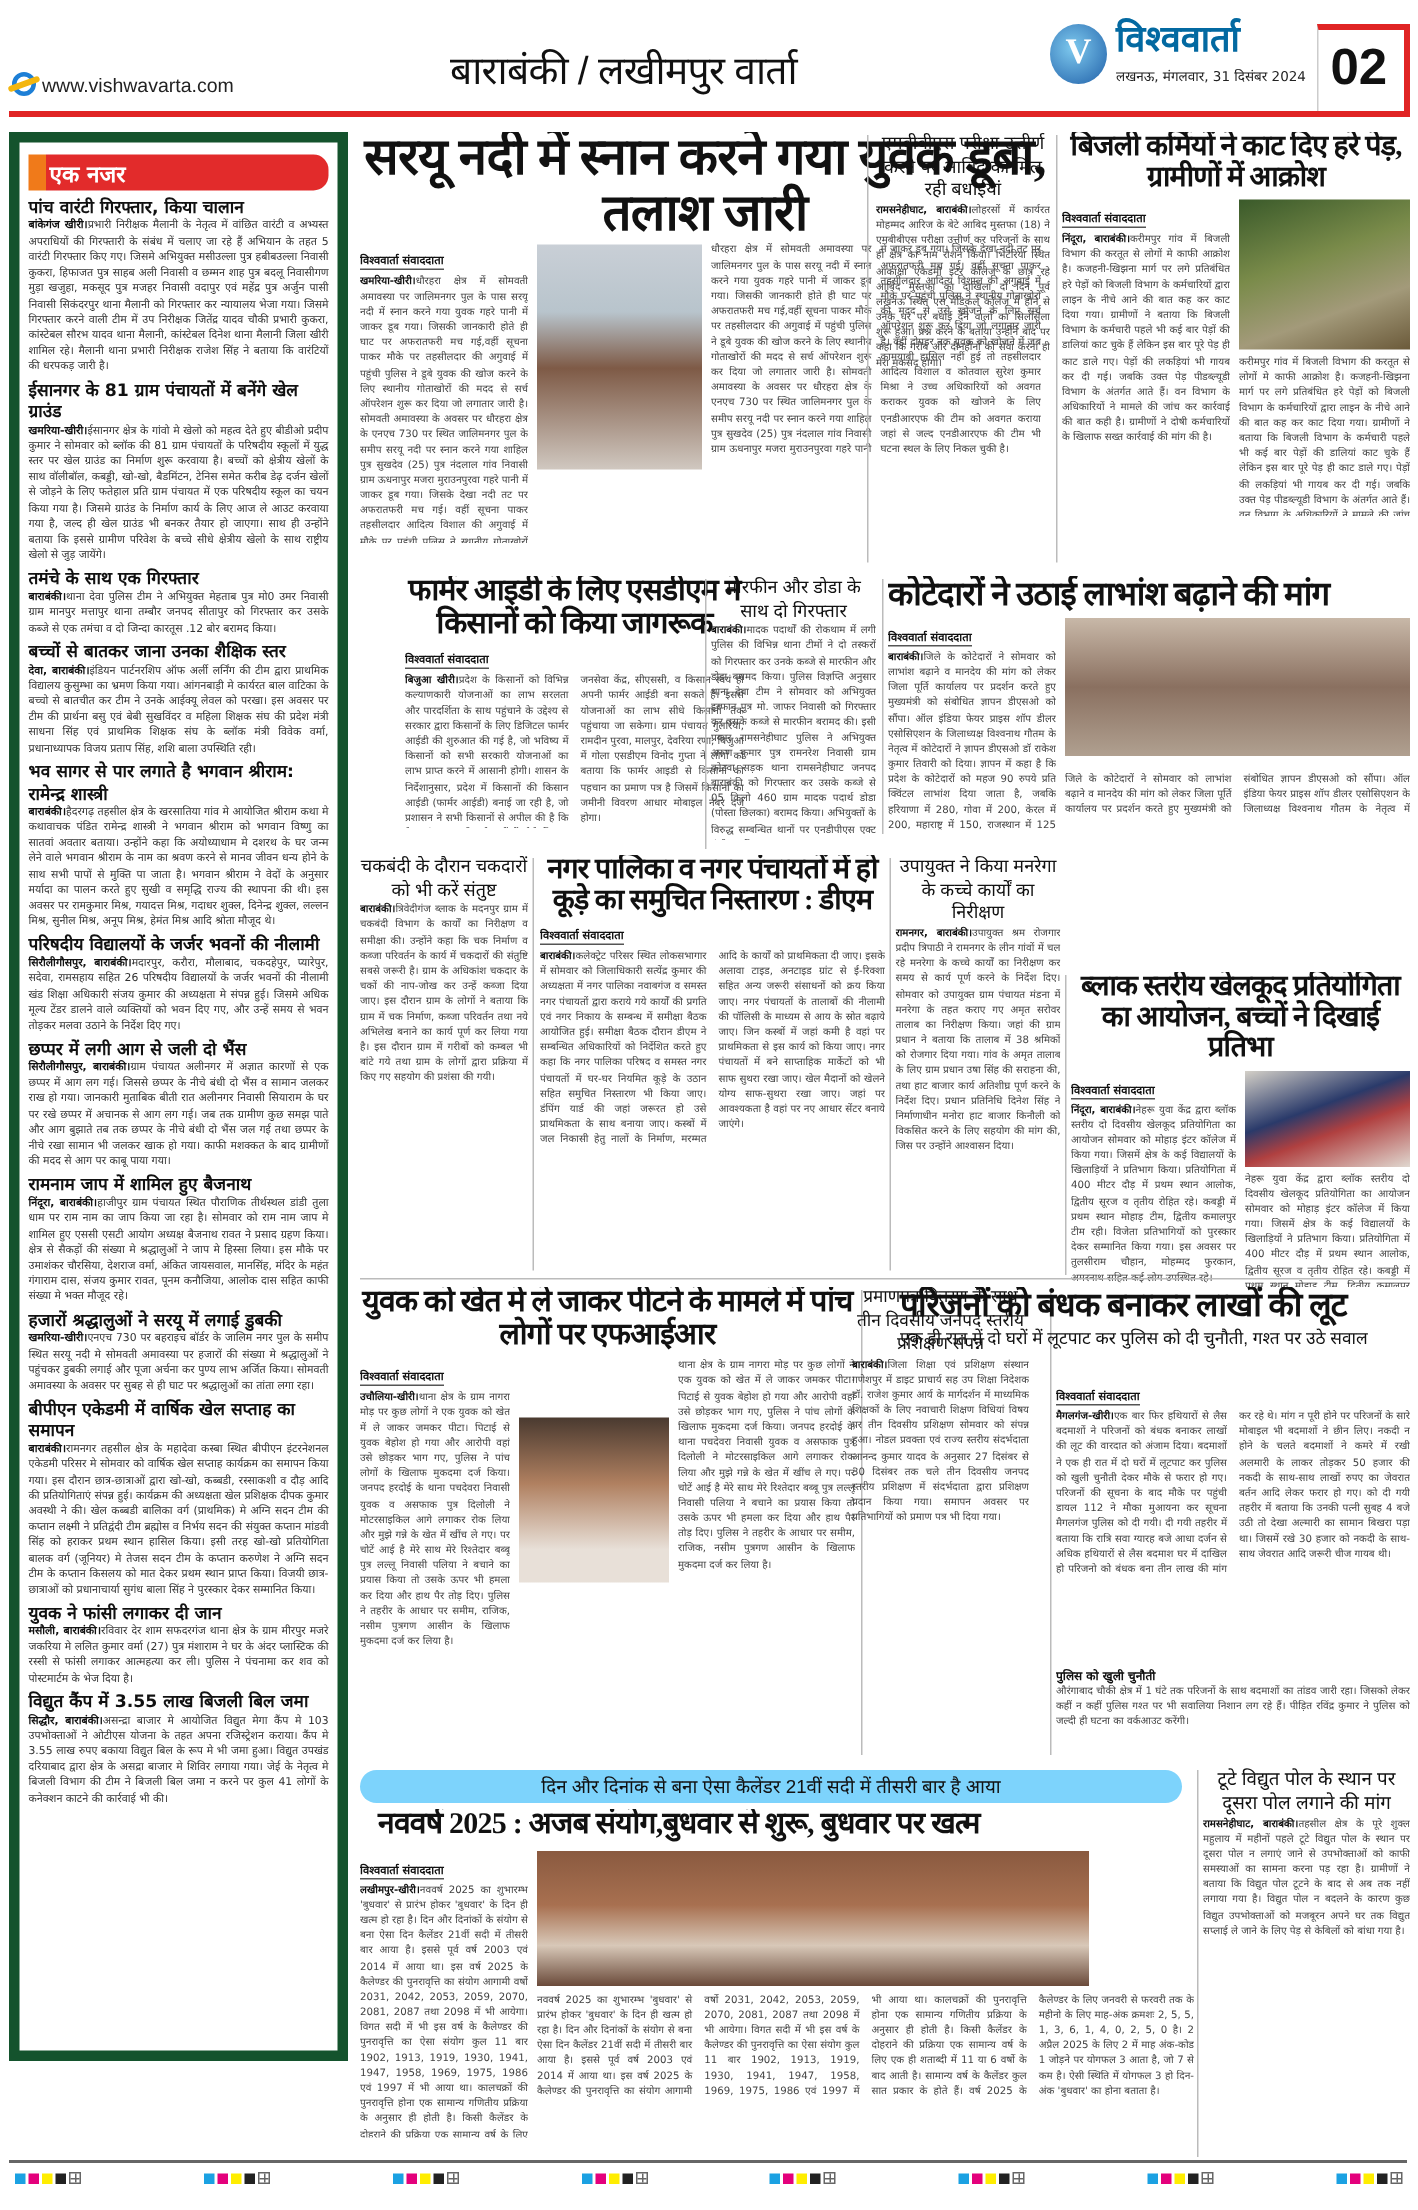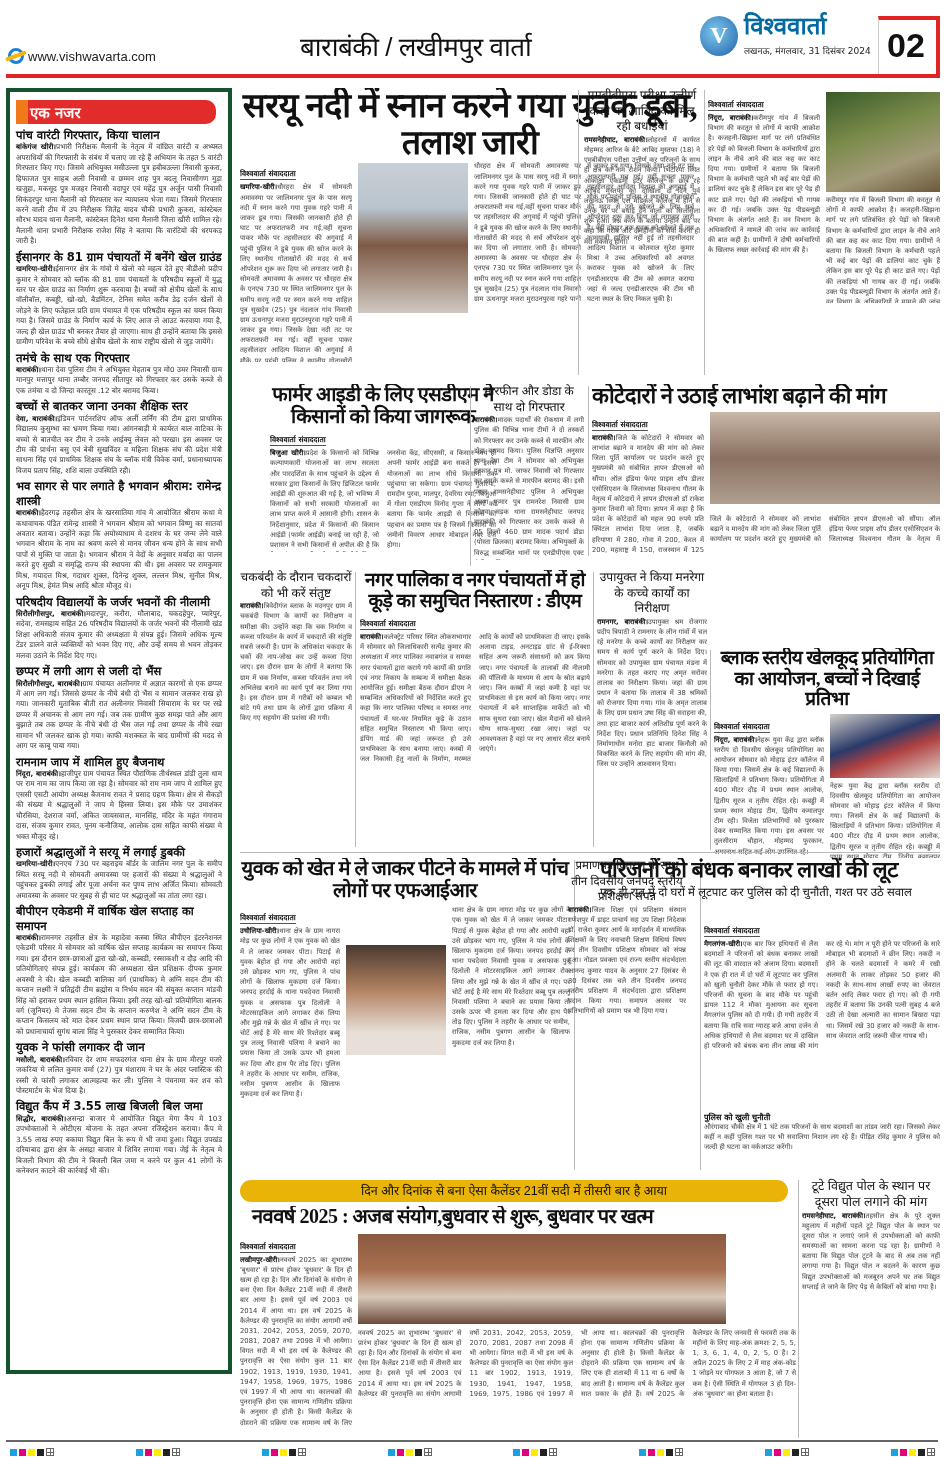--- a/index.html
+++ b/index.html
@@ -10,21 +10,21 @@
   .site-url .ie { width: 16px; height: 16px; border-radius: 50%; border: 3px solid #1d7fd6; position: relative; }
   .site-url .ie:after { content: ""; position: absolute; left: -6px; top: 3px; width: 22px; height: 4px; background: #f3b60f; transform: rotate(-20deg); border-radius: 2px; }
   .section-title { left: 300px; top: 28px; font-size: 26px; font-family: "Liberation Sans", sans-serif; color: #111; letter-spacing: -0.5px; }
   .brand { left: 700px; top: 14px; display: flex; align-items: center; gap: 6px; }
   .brand .logo { width: 38px; height: 40px; border-radius: 50%; background: radial-gradient(circle at 40% 40%, #7ec9ee, #1f5fa8); color: #fff; font-weight: bold; font-size: 24px; display: flex; align-items: center; justify-content: center; font-family: "Liberation Serif", serif; }
   .brand .name { font-size: 24px; font-weight: bold; color: #0369a1; line-height: 1; }
   .brand .dateline { font-size: 9px; color: #222; margin-top: 6px; }
   .page-no { left: 878px; top: 16px; width: 62px; height: 62px; border-top: 4px solid #e02424; border-right: 4px solid #e02424; font-family: "Liberation Sans", sans-serif; font-size: 34px; font-weight: bold; color: #111; padding-left: 8px; padding-top: 6px; border-left: 1px solid #ccc; }
   .redline { left: 6px; top: 74px; width: 932px; height: 4px; background: #e02424; }
 
-  .col-left { left: 6px; top: 88px; width: 226px; height: 1286px; border: 4px solid #14532d; background: #fff; padding: 4px 6px; overflow: hidden; }
+  .col-left { left: 6px; top: 88px; width: 226px; height: 1286px; border: 7px solid #14532d; background: #fff; padding: 4px 6px; overflow: hidden; }
   .ek-nazar { background: linear-gradient(90deg, #f07a1a 0 6%, #e22b2b 6%); color: #fff; font-weight: bold; font-size: 15px; padding: 2px 14px; border-radius: 0 10px 10px 0; margin: 4px 0 4px 0; width: 200px; }
   .brief h4 { font-size: 11.5px; font-weight: bold; color: #111; line-height: 1.25; margin-top: 3px; }
   .brief p { font-size: 7.2px; line-height: 1.45; color: #333; text-align: justify; }
   .brief p b { color: #111; }
 
   .story { overflow: hidden; }
   .headline { font-weight: bold; color: #111; line-height: 1.08; text-align: center; font-family: Liberation Serif, serif; letter-spacing: -0.5px; }
   .subhead { color: #111; text-align: center; font-family: "Liberation Sans", sans-serif; }
   .byline { font-size: 7.5px; font-weight: bold; color: #111; border-bottom: 1px solid #555; padding-bottom: 1px; margin-bottom: 2px; display: inline-block; }
   .body { font-size: 6.8px; line-height: 1.5; color: #444; text-align: justify; }
@@ -33,21 +33,21 @@
   .cols4 { column-count: 4; column-gap: 8px; }
   .vdiv { background: #bbb; width: 1px; }
   .hdiv { background: #bbb; height: 1px; }
   .photo { background: #888; overflow: hidden; }
   .ph-youth { background: linear-gradient(180deg, #c9cfd6 0%, #b8c4cc 30%, #7e5a46 55%, #d0c8c0 100%); }
   .ph-tree { background: linear-gradient(160deg, #3a5a2a, #7a8b4a 40%, #a39a7a 70%, #6b5a3a); }
   .ph-group { background: linear-gradient(180deg, #c8b8a8, #8a7060 50%, #b0a090); }
   .ph-kids { background: linear-gradient(160deg, #d4d0c8, #2a3a6a 40%, #b04040 60%, #e0d8d0); }
   .ph-man { background: linear-gradient(180deg, #4a3a30, #b08060 40%, #e8e0d8 80%); }
   .ph-meeting { background: linear-gradient(180deg, #8a5a40, #a87050 40%, #d8c8b8 70%, #6a4a3a); }
-  .kicker { left: 240px; top: 1180px; width: 548px; height: 22px; background: #eab308; border-radius: 11px; font-size: 12.5px; color: #111; text-align: center; line-height: 22px; font-family: "Liberation Sans", sans-serif; }
+  .kicker { left: 240px; top: 1180px; width: 548px; height: 22px; background: #7dd3fc; border-radius: 11px; font-size: 12.5px; color: #111; text-align: center; line-height: 22px; font-family: "Liberation Sans", sans-serif; }
   .bottom-rule { left: 6px; top: 1440px; width: 932px; height: 2px; background: #666; }
   .regmarks { left: 10px; top: 1448px; width: 925px; display: flex; justify-content: space-between; }
   .regset { display: flex; gap: 2px; align-items: center; }
   .sw { width: 7px; height: 7px; }
   .grid-sw { width: 8px; height: 8px; border: 1px solid #666; background: linear-gradient(#666,#666) 3px 0/1px 100% no-repeat, linear-gradient(#666,#666) 0 3px/100% 1px no-repeat; }
 </style>
 </head>
 <body>
 
 <div class="abs masthead">
@@ -132,20 +132,21 @@
 </div>
 
 <div class="abs vdiv" style="left:578px; top:90px; height:285px;"></div>
 <div class="abs story" style="left:584px; top:88px; width:116px; height:290px;">
   <div class="subhead" style="font-size:12px; line-height:1.3;">एमबीबीएस परीक्षा उत्तीर्ण करने पर आबिद को मिल रही बधाईयां</div>
   <div class="body" style="height:232px; overflow:hidden;"><b>रामसनेहीघाट, बाराबंकी।</b><span>लोहरसों में कार्यरत मोहम्मद आरिज के बेटे आबिद मुस्तफा (18) ने एमबीबीएस परीक्षा उत्तीर्ण कर परिजनों के साथ ही क्षेत्र का नाम रोशन किया। भिटरिया स्थित आकांक्षा एकेडमी इंटर कॉलेज के छात्र रहे आबिद मुस्तफा का दाखिला दो दिन पूर्व लखनऊ स्थित एरा मेडिकल कॉलेज में होने से उनके घर पर बधाई देने वालों का सिलसिला शुरू हुआ। प्रश्न करने के बताया उन्होंने बाद पर कहा कि गरीब और दीनहीनों की सेवा करना ही मेरा मकसद होगा।</span></div>
 </div>
 
 <div class="abs vdiv" style="left:704px; top:90px; height:285px;"></div>
 <div class="abs story" style="left:708px; top:88px; width:232px; height:290px;">
+  <div class="headline" style="font-size:19px;">बिजली कर्मियों ने काट दिए हरे पेड़, ग्रामीणों में आक्रोश</div>
   <div style="display:flex; gap:6px; margin-top:4px;">
     <div style="width:112px;">
       <div class="byline">विश्ववार्ता संवाददाता</div>
       <div class="body" style="height:200px; overflow:hidden;"><b>निंदूरा, बाराबंकी।</b><span>करीमपुर गांव में बिजली विभाग की करतूत से लोगों मे काफी आक्रोश है। कजहनी-खिझना मार्ग पर लगे प्रतिबंधित हरे पेड़ों को बिजली विभाग के कर्मचारियों द्वारा लाइन के नीचे आने की बात कह कर काट दिया गया। ग्रामीणों ने बताया कि बिजली विभाग के कर्मचारी पहले भी कई बार पेड़ों की डालियां काट चुके हैं लेकिन इस बार पूरे पेड़ ही काट डाले गए। पेड़ों की लकड़ियां भी गायब कर दी गई। जबकि उक्त पेड़ पीडब्ल्यूडी विभाग के अंतर्गत आते हैं। वन विभाग के अधिकारियों ने मामले की जांच कर कार्रवाई की बात कही है। ग्रामीणों ने दोषी कर्मचारियों के खिलाफ सख्त कार्रवाई की मांग की है।</span></div>
     </div>
     <div style="width:114px;">
       <div class="photo ph-tree" style="width:114px; height:100px;"></div>
       <div class="body" style="height:108px; overflow:hidden; margin-top:3px;">करीमपुर गांव में बिजली विभाग की करतूत से लोगों मे काफी आक्रोश है। कजहनी-खिझना मार्ग पर लगे प्रतिबंधित हरे पेड़ों को बिजली विभाग के कर्मचारियों द्वारा लाइन के नीचे आने की बात कह कर काट दिया गया। ग्रामीणों ने बताया कि बिजली विभाग के कर्मचारी पहले भी कई बार पेड़ों की डालियां काट चुके हैं लेकिन इस बार पूरे पेड़ ही काट डाले गए। पेड़ों की लकड़ियां भी गायब कर दी गई। जबकि उक्त पेड़ पीडब्ल्यूडी विभाग के अंतर्गत आते हैं। वन विभाग के अधिकारियों ने मामले की जांच कर कार्रवाई की बात कही है। ग्रामीणों ने दोषी कर्मचारियों के खिलाफ सख्त कार्रवाई की मांग की है।</div>
     </div>
   </div>

